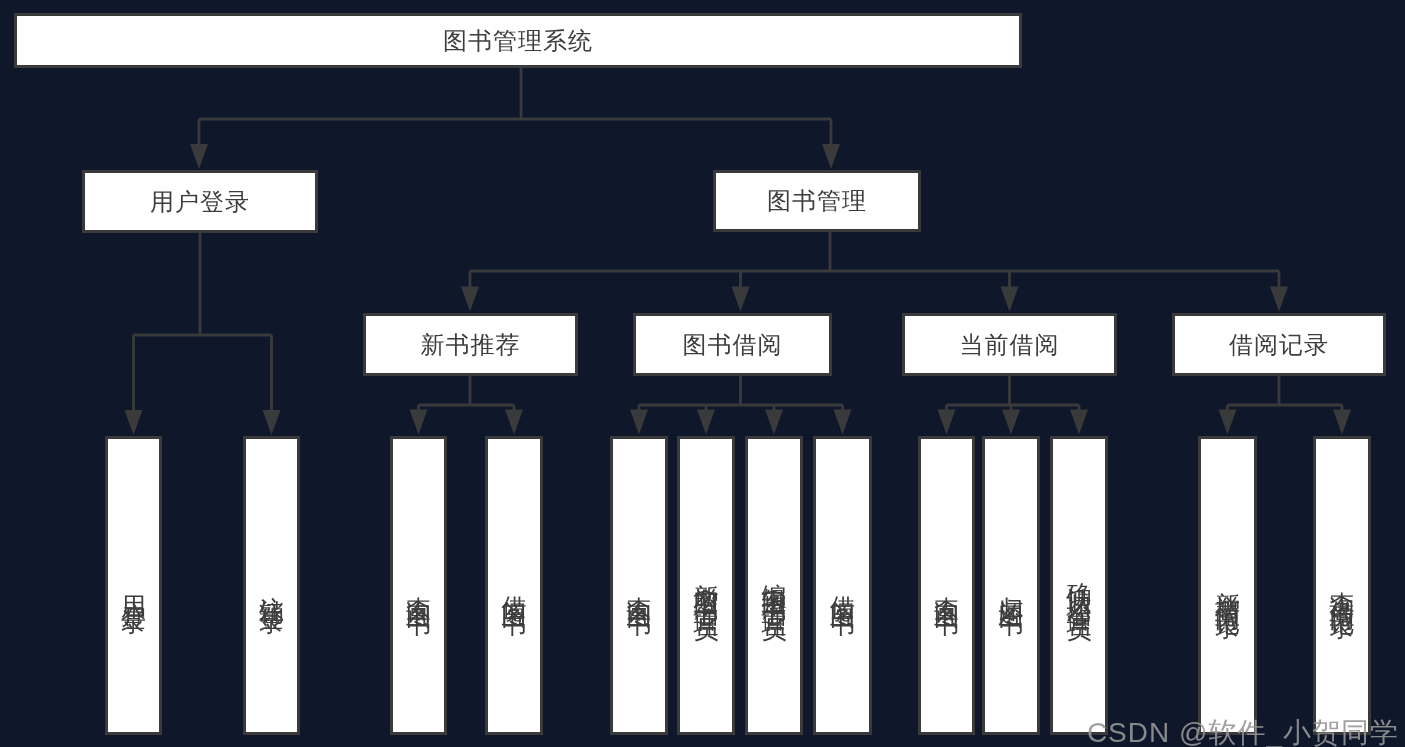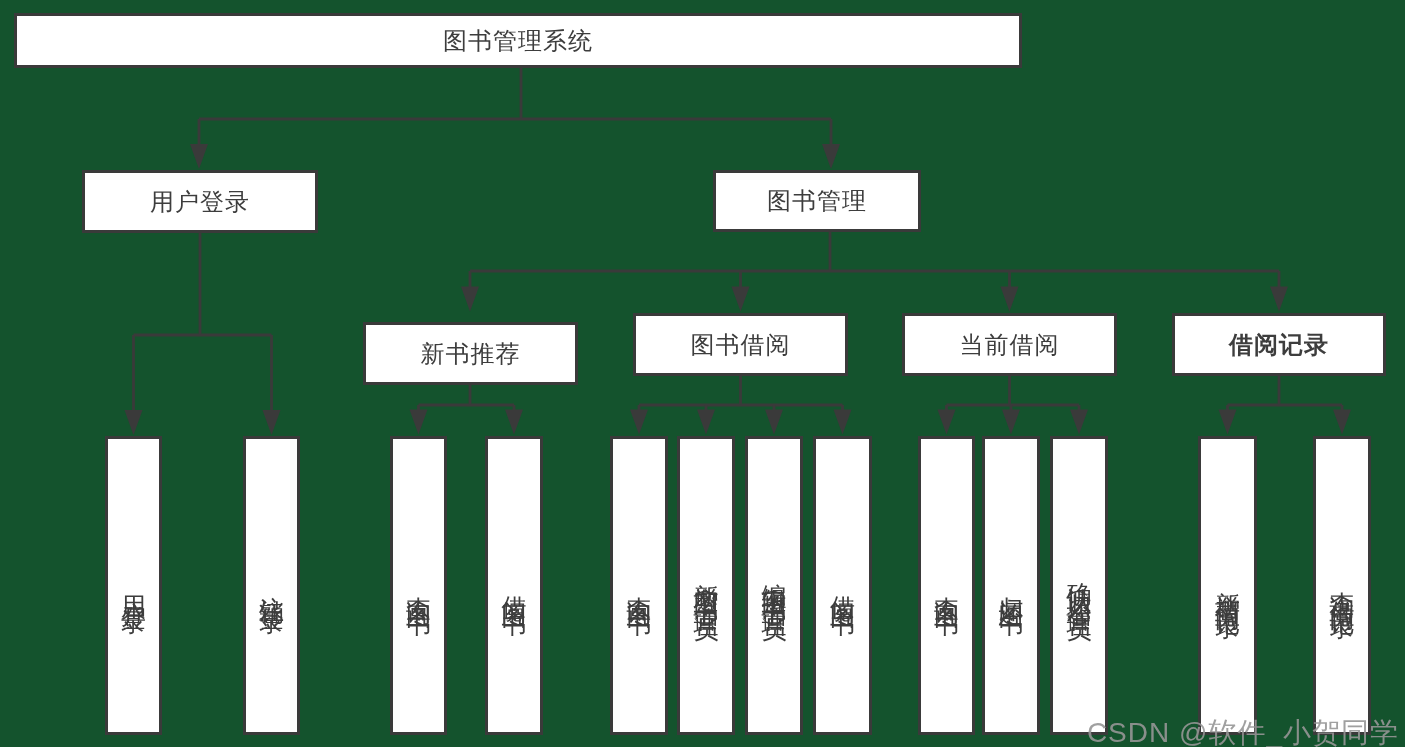--- a/index.html
+++ b/index.html
@@ -5,21 +5,21 @@
   html, body {
     margin: 0;
     padding: 0;
     background: #ffffff;
     font-family: "Liberation Sans", "DejaVu Sans", sans-serif;
   }
   .canvas {
     position: relative;
     width: 1405px;
     height: 747px;
-    background: #14532d;
+    background: #0f172a;
     overflow: hidden;
   }
   svg.connectors {
     position: absolute;
     left: 0; top: 0;
     width: 1405px; height: 747px;
     z-index: 1;
   }
   .node {
     position: absolute;
@@ -104,24 +104,24 @@
       <polygon points="1218.5,409.5 1236.5,409.5 1227.5,434.5" fill="#3a3a3a"></polygon>
       <line x1="1342" y1="405" x2="1342" y2="414.5" stroke="#3a3a3a" stroke-width="2.8"></line>
       <polygon points="1333,409.5 1351,409.5 1342,434.5" fill="#3a3a3a"></polygon>
     </svg>
 
   <div class="node" style="left:14px; top:13px; width:1008px; height:55px;">图书管理系统</div>
 
   <div class="node" style="left:82px; top:170px; width:236px; height:63px;">用户登录</div>
   <div class="node" style="left:713px; top:170px; width:208px; height:62px;">图书管理</div>
 
-  <div class="node" style="left:363px; top:322px; width:215px; height:63px;">新书推荐</div>
-  <div class="node" style="left:633px; top:313px; width:215px; height:63px;">图书借阅</div>
+  <div class="node" style="left:363px; top:313px; width:215px; height:63px;">新书推荐</div>
+  <div class="node" style="left:633px; top:313px; width:199px; height:63px;">图书借阅</div>
   <div class="node" style="left:902px; top:313px; width:215px; height:63px;">当前借阅</div>
-  <div class="node" style="left:1172px; top:313px; width:214px; height:63px;font-weight:bold;">借阅记录</div>
+  <div class="node" style="left:1172px; top:313px; width:214px; height:63px;">借阅记录</div>
 
   <div class="node leaf" style="left:105px; top:436px; width:57px; height:299px;">用户登录</div>
   <div class="node leaf" style="left:243px; top:436px; width:57px; height:299px;">注销登录</div>
 
   <div class="node leaf" style="left:390px; top:436px; width:57px; height:299px;">查询图书</div>
   <div class="node leaf" style="left:485px; top:436px; width:58px; height:299px;">借阅图书</div>
 
   <div class="node leaf" style="left:610px; top:436px; width:58px; height:299px;">查询图书</div>
   <div class="node leaf" style="left:677px; top:436px; width:58px; height:299px;">新增图书（管理员）</div>
   <div class="node leaf" style="left:745px; top:436px; width:58px; height:299px;">编辑图书（管理员）</div>

